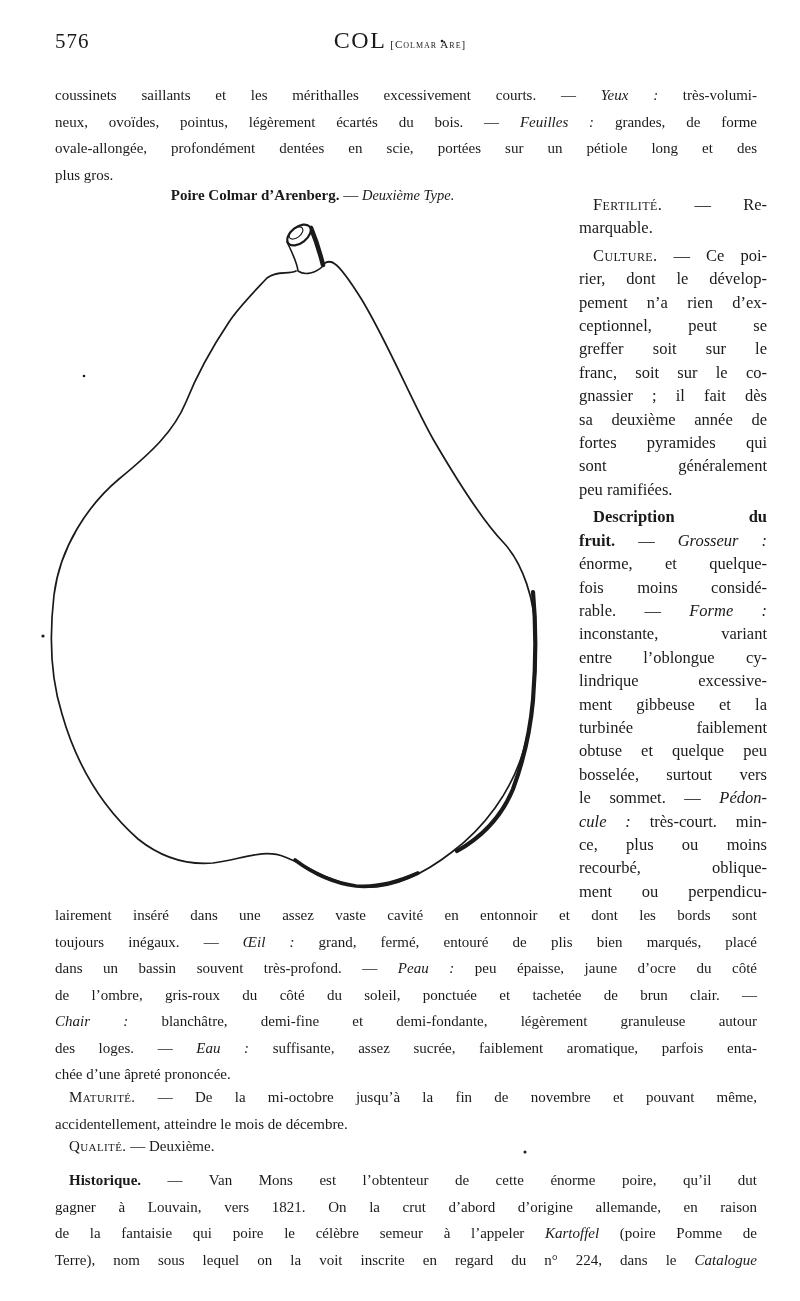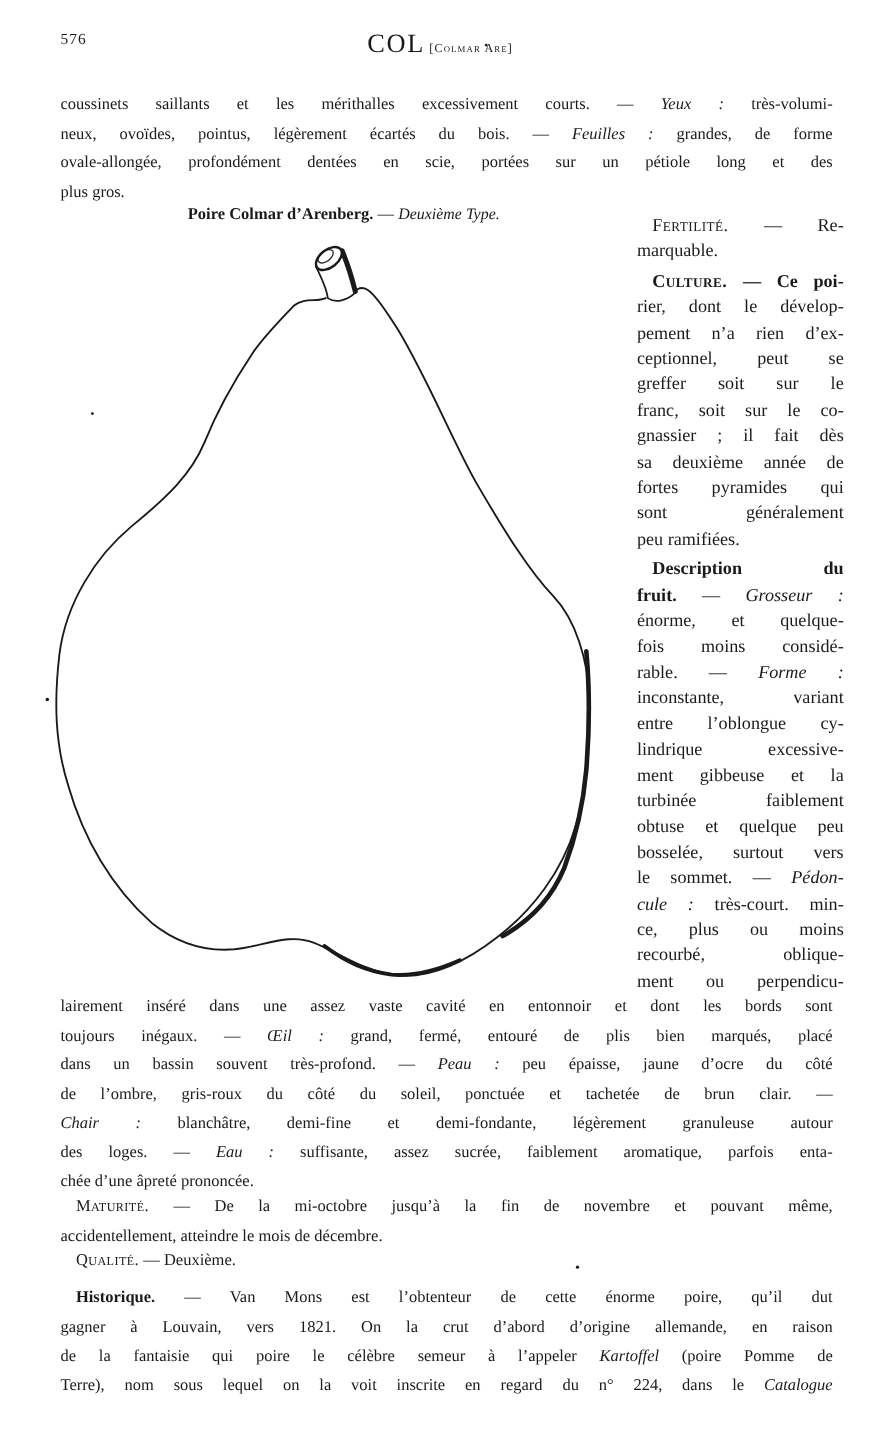--- a/index.html
+++ b/index.html
@@ -10,21 +10,21 @@
   .body-text{left:55px;width:702px;font-size:15px;line-height:26.5px;}
   
   #right-column{left:579px;top:193px;width:188px;font-size:16.5px;line-height:23.4px;}
   #right-column .para + .para{margin-top:4px;}
   
   .ln{text-align:justify;text-align-last:justify;}
   .ln.last{text-align-last:left;}
   .i{font-style:italic;}
   .b{font-weight:700;}
   .sc{font-variant:small-caps;letter-spacing:0.4px;}
-  #page-number{left:55px;top:29px;font-size:14px;letter-spacing:1px;}
+  #page-number{left:55px;top:29px;font-size:21px;letter-spacing:1px;}
   #running-head{left:0;top:27px;width:100%;text-align:center;}
   #running-head .main{font-size:24px;letter-spacing:1.5px;}
   #running-head .bracket{font-size:11px;font-variant:small-caps;letter-spacing:1px;}
   #figure-caption{left:55px;top:187px;width:515px;font-size:15px;}
   #figure-caption .ln{text-align:center !important;text-align-last:center !important;}
   #figure-caption .i{font-size:14.5px;}
   #intro-paragraph{top:82px;}
   #continuation-paragraph{top:902px;}
   #maturite-paragraph{top:1084px;}
   #qualite-paragraph{top:1133px;}
@@ -94,21 +94,21 @@
     <circle cx="442" cy="41" r="1.3" fill="#1a1a1a"></circle>
     <circle cx="525" cy="1152" r="1.5" fill="#1a1a1a"></circle>
   </svg>
 
   <div id="right-column" class="abs">
       <div class="para">
         <div class="ln" style="text-indent: 14px;"><span class="sc">Fertilité.</span><span> — Re-</span></div>
         <div class="ln last"><span>marquable.</span></div>
       </div>
       <div class="para">
-        <div class="ln" style="text-indent: 14px; font-weight: bold;"><span class="sc">Culture.</span><span> — Ce poi-</span></div>
+        <div class="ln" style="text-indent: 14px;"><span class="sc">Culture.</span><span> — Ce poi-</span></div>
         <div class="ln"><span>rier, dont le dévelop-</span></div>
         <div class="ln"><span>pement n’a rien d’ex-</span></div>
         <div class="ln"><span>ceptionnel, peut se</span></div>
         <div class="ln"><span>greffer soit sur le</span></div>
         <div class="ln"><span>franc, soit sur le co-</span></div>
         <div class="ln"><span>gnassier ; il fait dès</span></div>
         <div class="ln"><span>sa deuxième année de</span></div>
         <div class="ln"><span>fortes pyramides qui</span></div>
         <div class="ln"><span>sont généralement</span></div>
         <div class="ln last"><span>peu ramifiées.</span></div>

